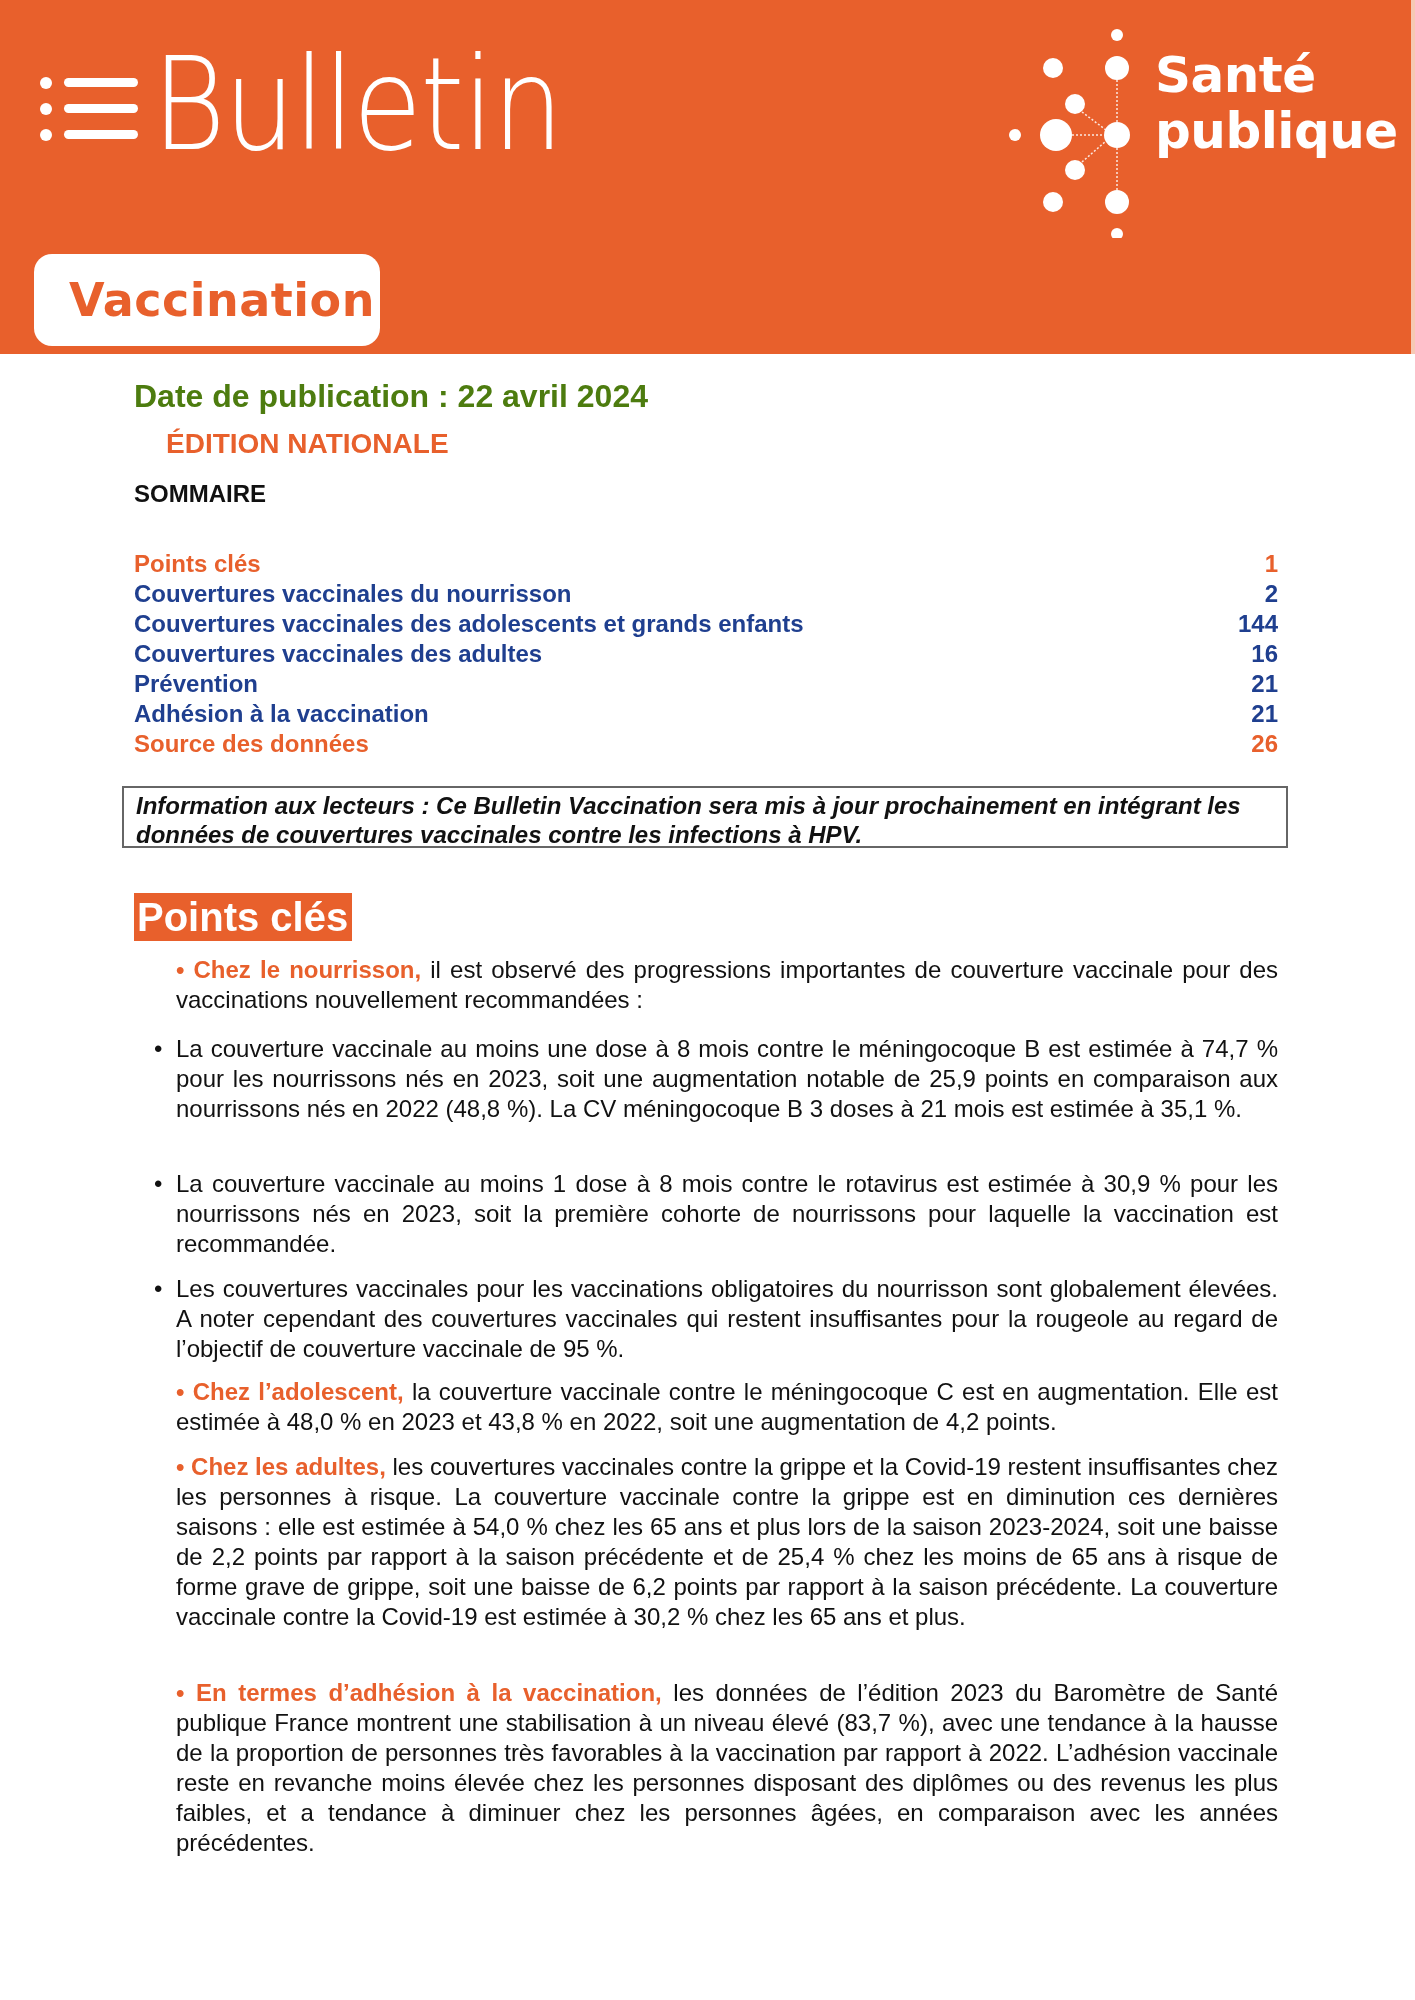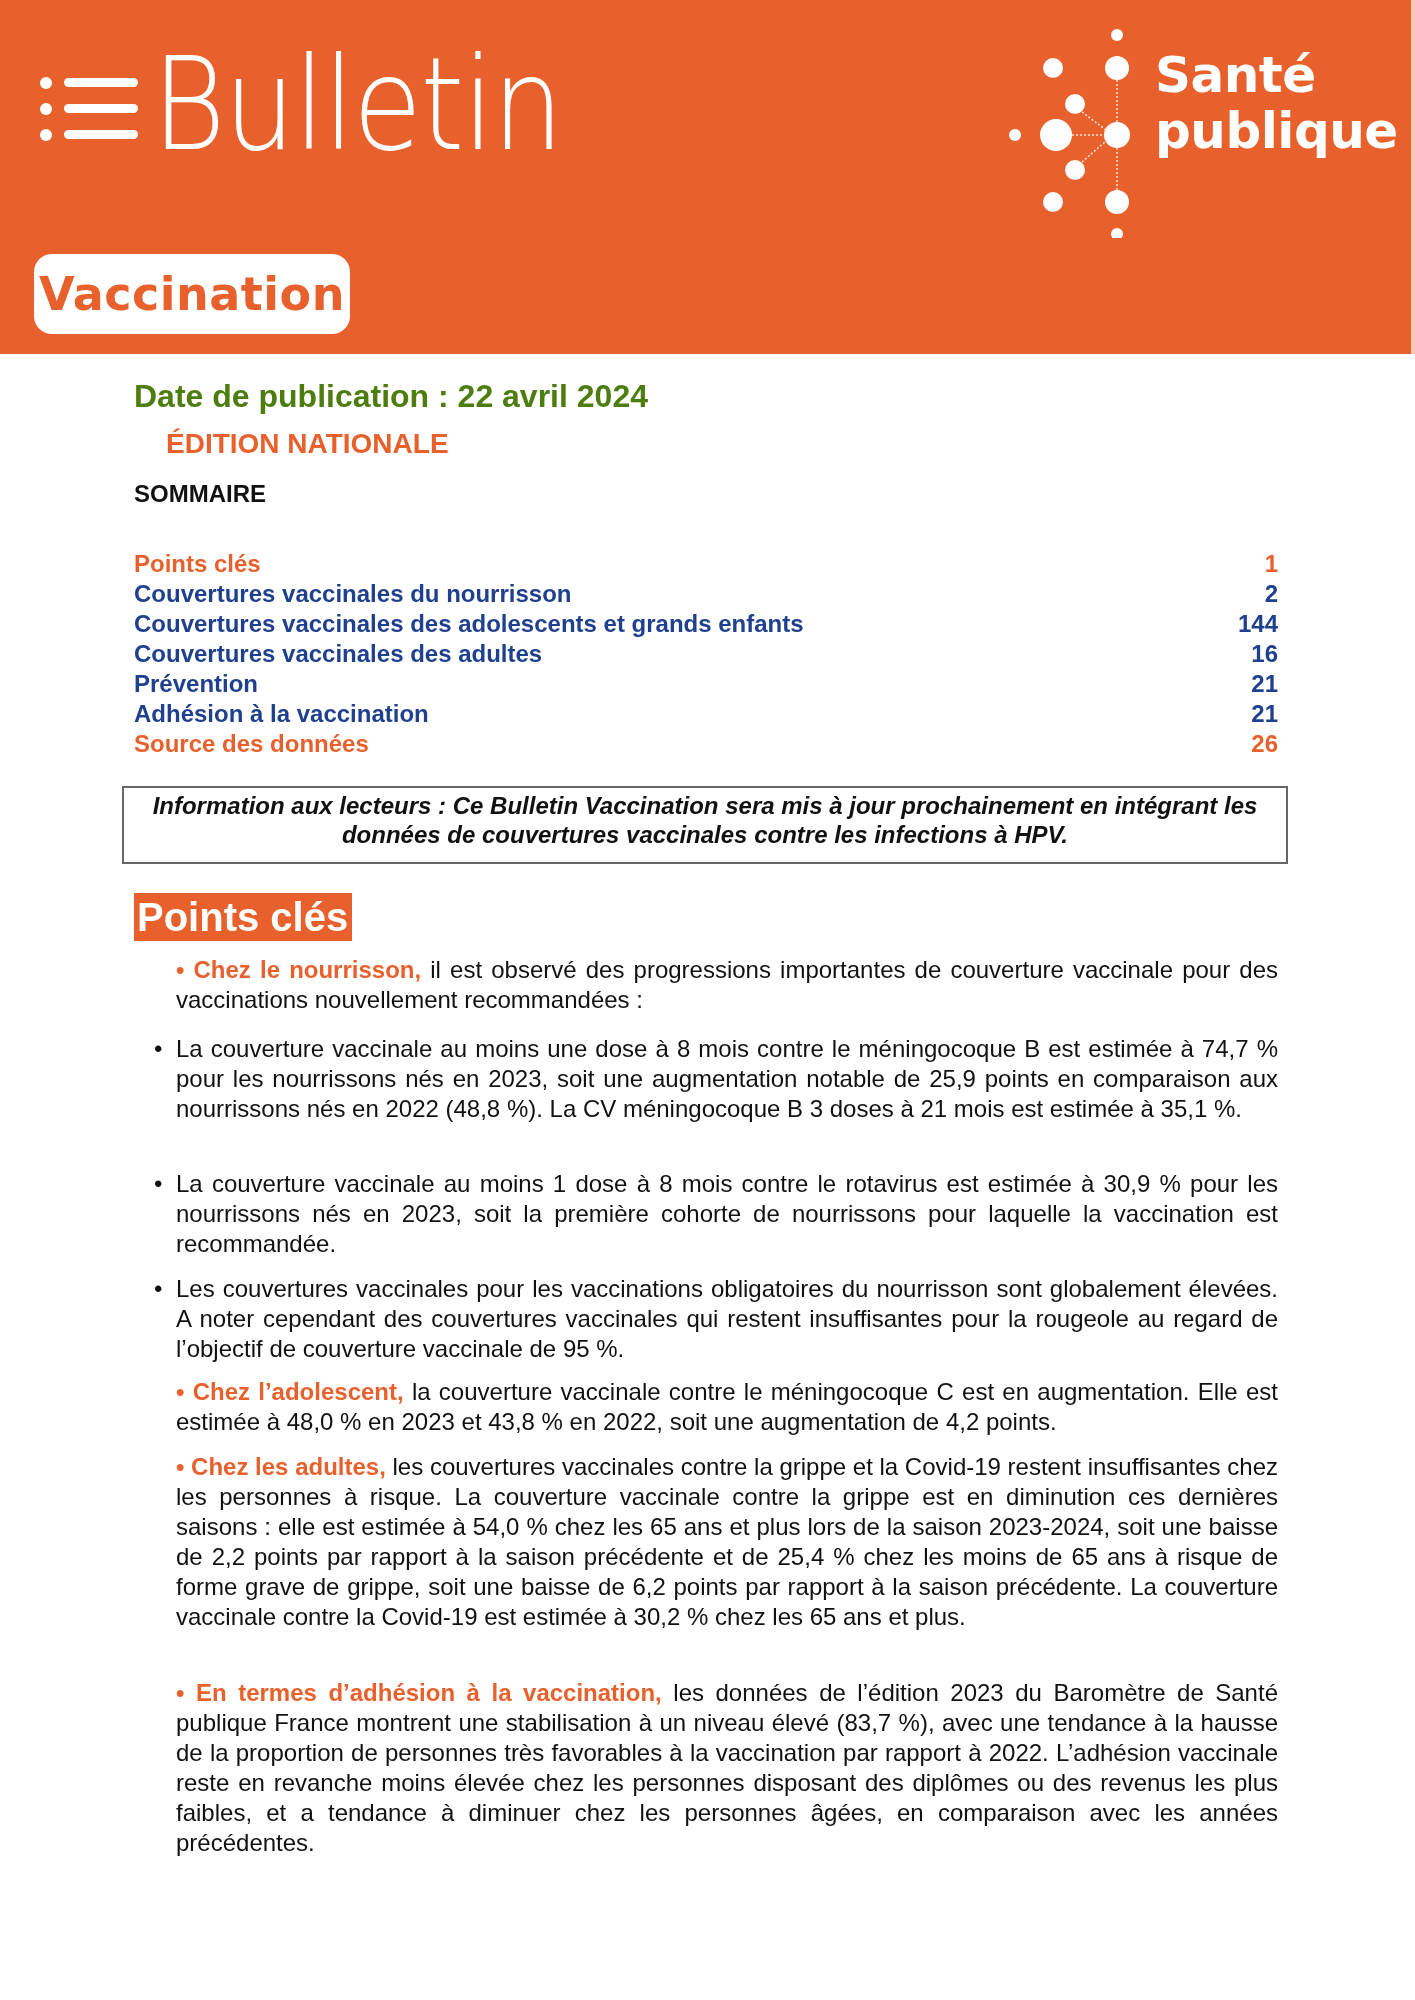--- a/index.html
+++ b/index.html
@@ -11,43 +11,43 @@
   .banner-edge { position: absolute; left: 1411px; top: 0; width: 4px; height: 354px; background: #f6c9b4; }
 
   .bulletin-logo { position: absolute; left: 38px; top: 50px; height: 110px; display: flex; align-items: center; }
   .list-icon { width: 100px; height: 80px; position: relative; margin-right: 14px; }
   .list-icon .dot { position: absolute; left: 2px; width: 12px; height: 12px; border-radius: 50%; background: #fff; }
   .list-icon .bar { position: absolute; left: 26px; width: 74px; height: 9px; border-radius: 5px; background: #fff; }
   .bulletin-title { font-family: "DejaVu Sans", sans-serif; font-weight: 200; color: #fff;
                     font-size: 128px; letter-spacing: -2px; line-height: 1; transform: scaleX(0.88);
                     transform-origin: left center; font-stretch: condensed; }
 
-  .vacc-tag { position: absolute; left: 34px; top: 254px; width: 316px; height: 80px; background: #fff;
-              border-radius: 18px; display: flex; align-items: center; justify-content: center; }
+  .vacc-tag { position: absolute; left: 34px; top: 254px; width: 316px; height: 92px; background: #fff;
+              border-radius: 18px; display: flex; align-items: center; justify-content: center; padding-left: 30px; }
   .vacc-tag span { font-family: "DejaVu Sans", sans-serif; font-weight: bold; color: #e8602c; font-size: 46px; letter-spacing: 0.5px; }
 
   .spf-logo { position: absolute; left: 1000px; top: 28px; width: 400px; height: 210px; }
   .spf-text { position: absolute; left: 1155px; top: 50px; color: #fff; line-height: 1; font-family: "DejaVu Sans", sans-serif; }
   .spf-text .l1, .spf-text .l2 { font-weight: bold; font-size: 50px; display: block; letter-spacing: -0.5px; }
   .spf-text .l1 { margin-bottom: 6px; }
   .spf-text .l2 { margin-bottom: 6px; }
   .spf-text .l3 { font-weight: 300; font-size: 48px; display: block; font-family: "DejaVu Sans", sans-serif; }
 
   
   .pubdate { position: absolute; left: 134px; top: 378px; font-weight: bold; font-size: 32px; color: #4d7c0f; }
   .edition { position: absolute; left: 134px; top: 428px; font-weight: bold; font-size: 28px; color: #e8602c; margin-left: 32px; }
   .sommaire-title { position: absolute; left: 134px; top: 480px; font-weight: bold; font-size: 24px; color: #111; }
 
   .toc { position: absolute; left: 134px; top: 550px; width: 1144px; }
   .toc-row { display: flex; justify-content: space-between; height: 30px; font-weight: bold; font-size: 24px; color: #1f3f8f; text-decoration: none; }
   .toc-row.orange { color: #e8602c; }
 
-  .info-box { position: absolute; left: 122px; top: 786px; width: 1166px; height: 78px; border: 2px solid #666;
+  .info-box { position: absolute; left: 122px; top: 786px; width: 1166px; height: 62px; border: 2px solid #666;
               box-sizing: border-box; padding: 3px 12px; font-weight: bold; font-style: italic; font-size: 24px;
-              line-height: 29px; color: #111; text-align: center; }
+              line-height: 29px; color: #111; }
 
   
   .section-title { position: absolute; left: 134px; top: 893px; background: #e8602c; color: #fff; font-weight: bold;
                    font-size: 40px; padding: 2px 4px 2px 3px; line-height: 44px; }
 
   .body-text { position: absolute; left: 176px; width: 1102px; font-size: 24px; line-height: 30px; color: #111; text-align: justify; }
   .body-text .lead { color: #e8602c; font-weight: bold; }
   .bullet-item { position: absolute; left: 154px; width: 1124px; font-size: 24px; line-height: 30px; color: #111; text-align: justify; }
   .bullet-item .dot { position: absolute; left: 0; top: 0; width: 22px; }
   .bullet-item .txt { display: block; margin-left: 22px; }

